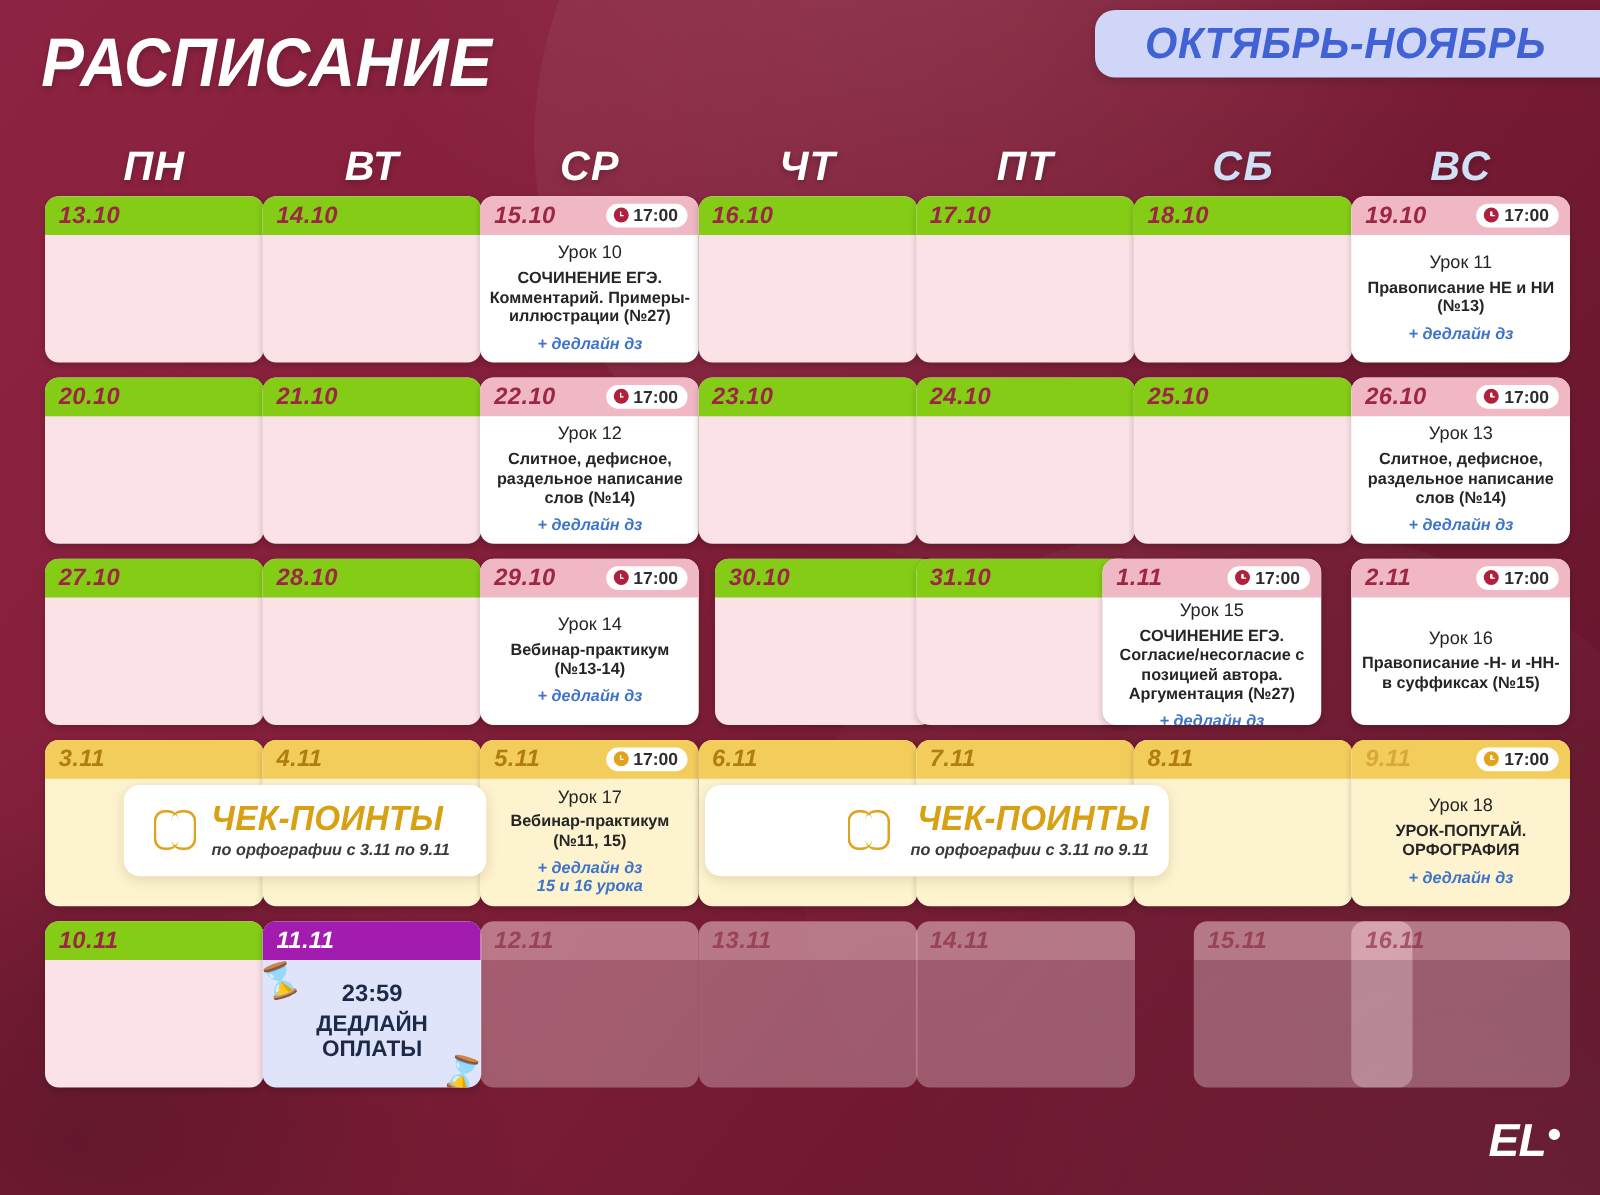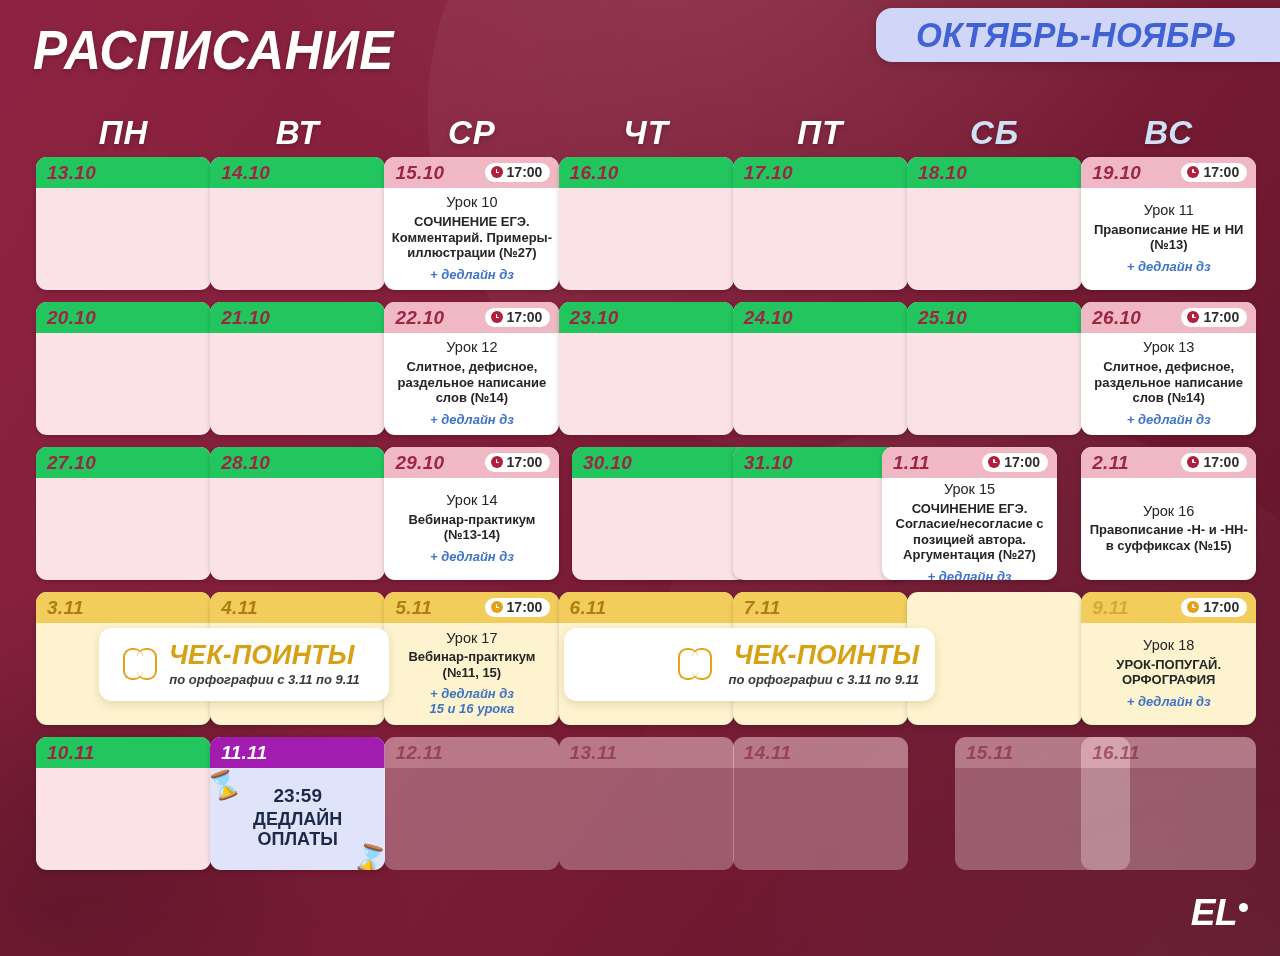--- a/index.html
+++ b/index.html
@@ -67,21 +67,21 @@
   .grid{position:absolute;left:36px;top:157px;width:1210px;}
   .row{position:relative;height:133px;margin-bottom:12px;}
   .cell{
     position:absolute;top:0;width:175px;height:133px;
     border-radius:11px;overflow:hidden;
     box-shadow:0 2px 5px rgba(0,0,0,.18);
     display:flex;flex-direction:column;
   }
   
   .cell.pink  {background:#fae2e7;}
-  .cell.pink  .chead{background:#22c55e;}
+  .cell.pink  .chead{background:#84cc16;}
   .cell.pink  .cdate{color:#9c2644;}
   .cell.pinkw {background:#ffffff;}
   .cell.pinkw .chead{background:#f0b8c4;}
   .cell.pinkw .cdate{color:#9c2644;}
   .cell.yellow{background:#fdf3cf;}
   .cell.yellow .chead{background:#f2cd5c;}
   .cell.yellow .cdate{color:#b07d12;}
   .cell.yellowlite{background:#fdf3cf;}
   .cell.yellowlite .chead{background:#f2cd5c;}
   .cell.yellowlite .cdate{color:#d8a83a;}
@@ -426,20 +426,23 @@
           </div>
           <div class="cbody"></div>
         </div>
         <div class="cell yellow" style="left: 696.8px;">
           <div class="chead">
             <div class="cdate">7.11</div>
           </div>
           <div class="cbody"></div>
         </div>
         <div class="cell yellow" style="left: 871px;">
+          <div class="chead">
+            <div class="cdate">8.11</div>
+          </div>
           <div class="cbody"></div>
         </div>
         <div class="cell yellowlite" style="left: 1045.2px;">
           <div class="chead">
             <div class="cdate">9.11</div>
             <div class="timepill">
               <span class="clock"></span>
               <span>17:00</span>
             </div>
           </div>

